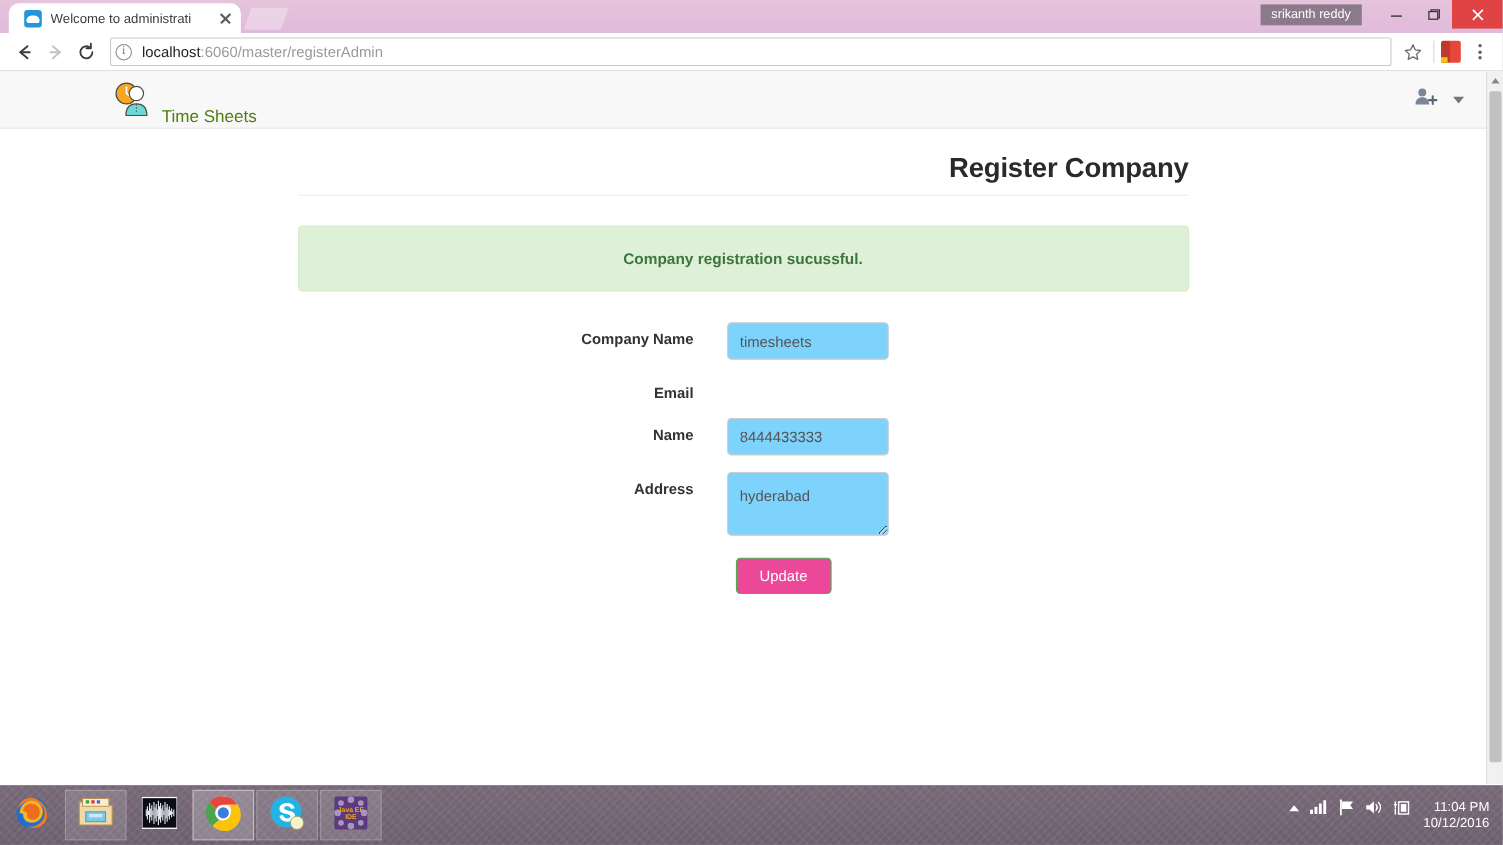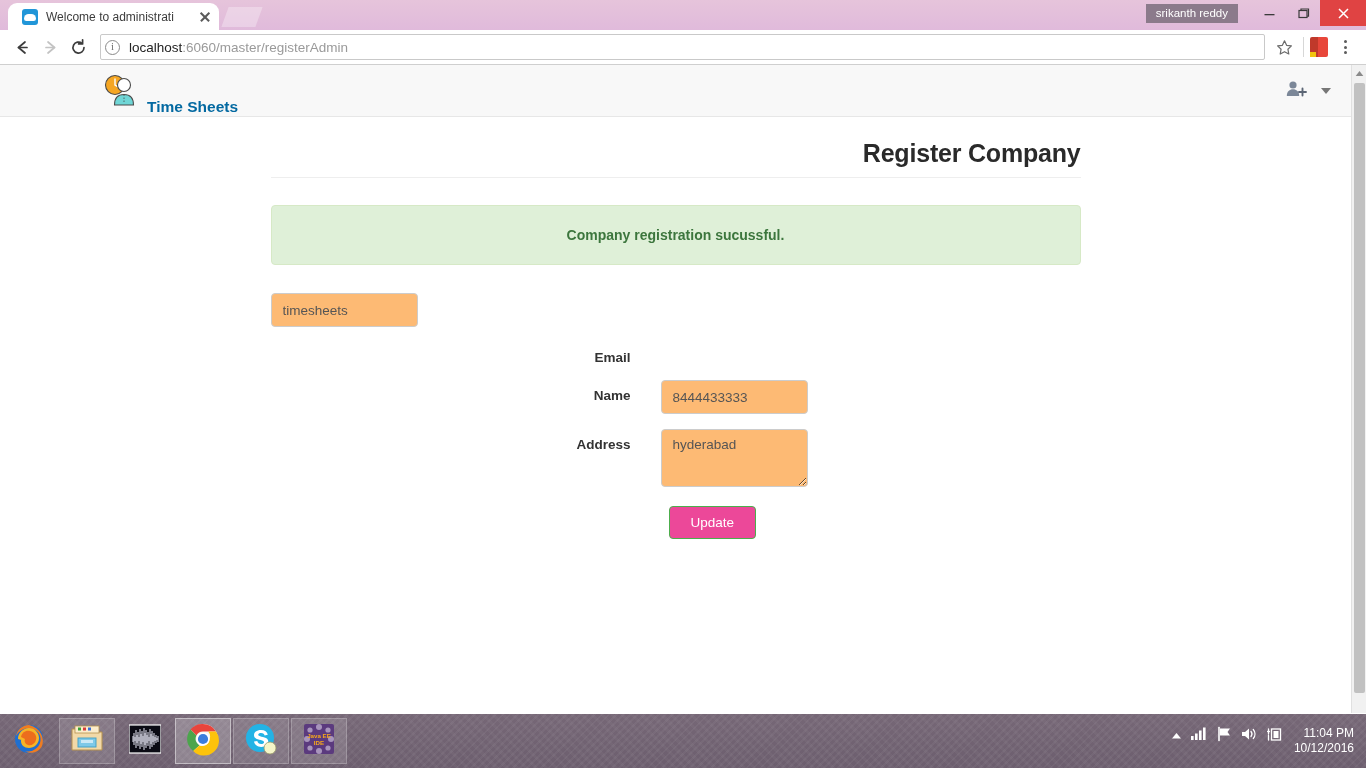--- a/index.html
+++ b/index.html
@@ -231,22 +231,22 @@
     cursor: pointer;
   }
   .brand-logo {
     position: relative;
     width: 34px; height: 38px;
     margin-right: 9px;
     flex: 0 0 auto;
   }
   .brand-text {
     font-size: 15.5px;
-    color: #0369a1;
-    font-weight: bold;
+    color: #4d7c0f;
+    font-weight: normal;
     white-space: nowrap;
     margin-top: 32px;
   }
   .navbar-right {
     margin-left: auto;
     display: flex;
     align-items: center;
     gap: 14px;
   }
   .user-add-icon { cursor: pointer; display: block; }
@@ -300,25 +300,25 @@
     font-weight: bold;
     color: #333333;
     padding-top: 8px;
   }
   .ctrl-wrap { flex: 0 0 auto; }
   input.form-control, textarea.form-control {
     width: 147px;
     height: 34px;
     border: 1px solid #cccccc;
     border-radius: 4px;
-    padding: 6px 11px;
+    padding: 12px 11px;
     font-size: 13.5px;
     color: #555555;
     font-family: "Liberation Sans", sans-serif;
-    background: #fdba74;
+    background: #7dd3fc;
     outline: none;
   }
   textarea.form-control {
     height: 58px;
     resize: vertical;
     line-height: 1.4;
   }
   .btn-row { display: flex; }
   .btn-offset { width: 390px; flex: 0 0 auto; }
   .btn-update {
@@ -512,20 +512,21 @@
       <div class="container">
         <h1 class="page-title">Register Company</h1>
 
         <div class="alert-success">
           <span>Company registration sucussful.</span>
         </div>
 
         <form class="form-horizontal">
 
           <div class="form-group">
+            <label class="ctrl-label">Company Name</label>
             <span class="ctrl-wrap">
               <input class="form-control" type="text" value="timesheets" style="">
             </span>
           </div>
 
           <div class="form-group">
             <label class="ctrl-label">Email</label>
           </div>
 
           <div class="form-group">

